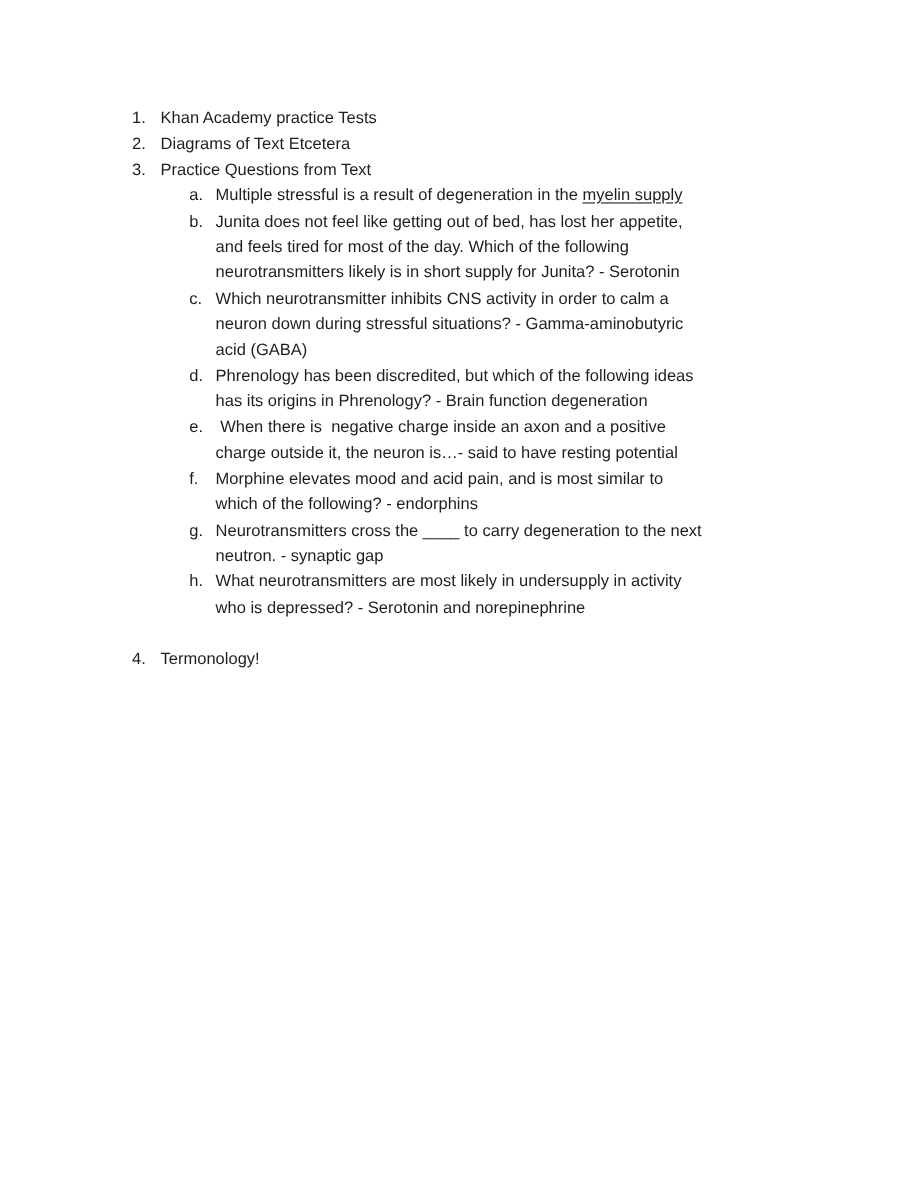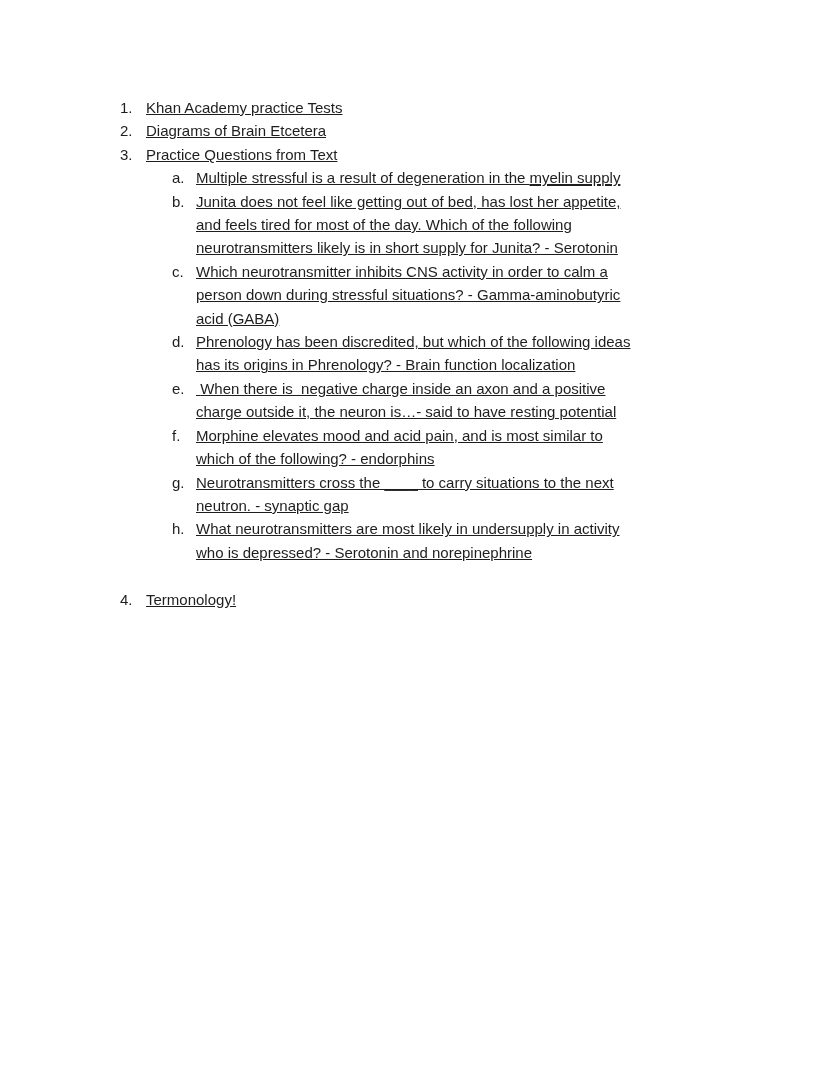--- a/index.html
+++ b/index.html
@@ -34,21 +34,20 @@
   }
   .sublist {
     margin-left: 52px;
   }
   .sublist .marker {
     flex: 0 0 24px;
   }
   .text {
     flex: 1;
     white-space: pre-wrap;
-    text-decoration: underline;
   }
   .underline {
     text-decoration: underline;
     text-underline-offset: 2px;
   }
   .blank-line {
     height: 23.4px;
   }
 </style>
 </head>
@@ -57,21 +56,21 @@
 <div class="page">
   <div class="doc">
 
     <div class="row">
       <span class="marker">1.</span>
       <span class="text">Khan Academy practice Tests</span>
     </div>
 
     <div class="row">
       <span class="marker">2.</span>
-      <span class="text">Diagrams of Brain Etcetera</span>
+      <span class="text">Diagrams of Text Etcetera</span>
     </div>
 
     <div class="row">
       <span class="marker">3.</span>
       <span class="text">Practice Questions from Text</span>
     </div>
 
     <div class="sublist">
 
       <div class="row">
@@ -82,45 +81,45 @@
       <div class="row">
         <span class="marker">b.</span>
         <span class="text">Junita does not feel like getting out of bed, has lost her appetite,
 and feels tired for most of the day. Which of the following
 neurotransmitters likely is in short supply for Junita? - Serotonin</span>
       </div>
 
       <div class="row">
         <span class="marker">c.</span>
         <span class="text">Which neurotransmitter inhibits CNS activity in order to calm a
-person down during stressful situations? - Gamma-aminobutyric
+neuron down during stressful situations? - Gamma-aminobutyric
 acid (GABA)</span>
       </div>
 
       <div class="row">
         <span class="marker">d.</span>
         <span class="text">Phrenology has been discredited, but which of the following ideas
-has its origins in Phrenology? - Brain function localization</span>
+has its origins in Phrenology? - Brain function degeneration</span>
       </div>
 
       <div class="row">
         <span class="marker">e.</span>
         <span class="text"> When there is  negative charge inside an axon and a positive
 charge outside it, the neuron is…- said to have resting potential</span>
       </div>
 
       <div class="row">
         <span class="marker">f.</span>
         <span class="text">Morphine elevates mood and acid pain, and is most similar to
 which of the following? - endorphins</span>
       </div>
 
       <div class="row">
         <span class="marker">g.</span>
-        <span class="text">Neurotransmitters cross the ____ to carry situations to the next
+        <span class="text">Neurotransmitters cross the ____ to carry degeneration to the next
 neutron. - synaptic gap</span>
       </div>
 
       <div class="row">
         <span class="marker">h.</span>
         <span class="text">What neurotransmitters are most likely in undersupply in activity
 who is depressed? - Serotonin and norepinephrine</span>
       </div>
 
     </div>

